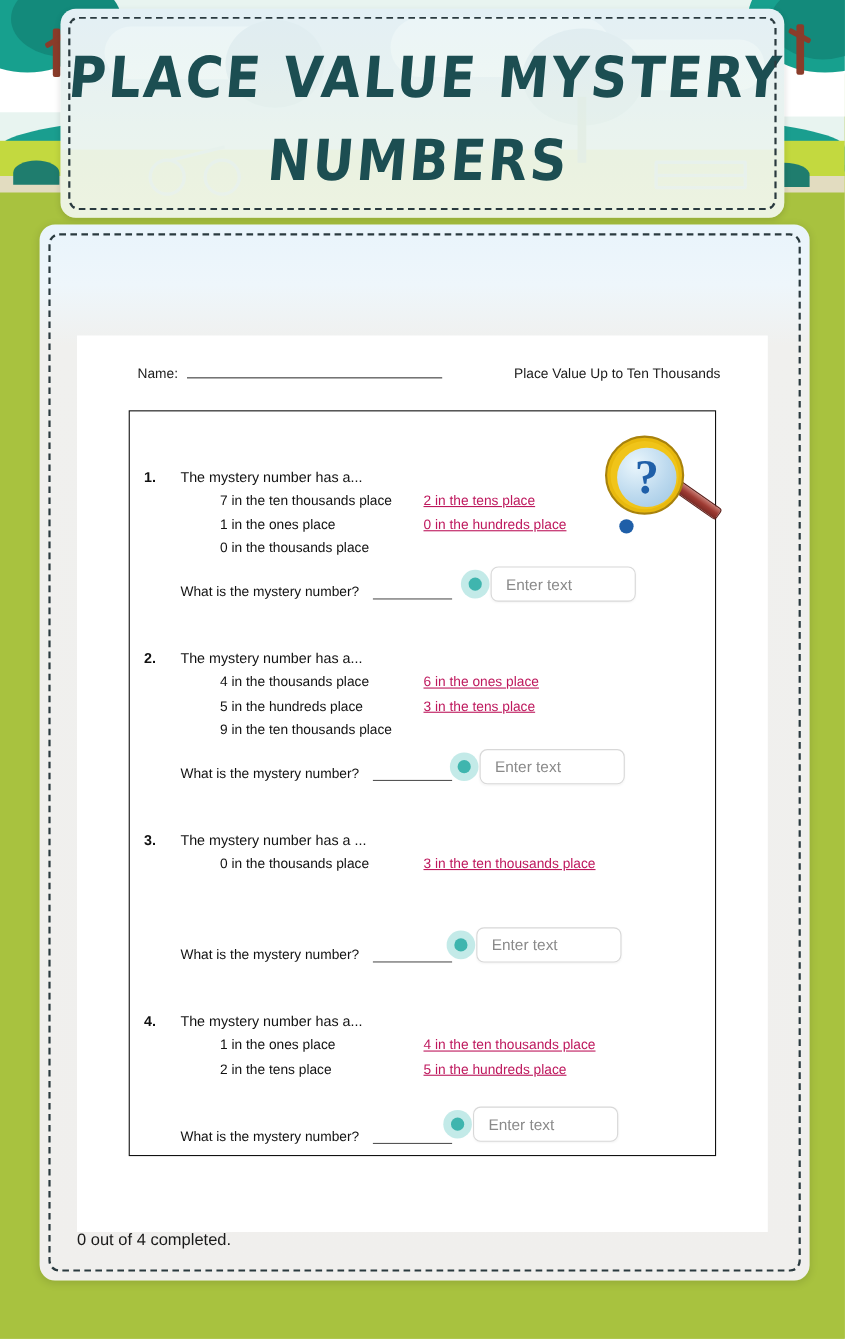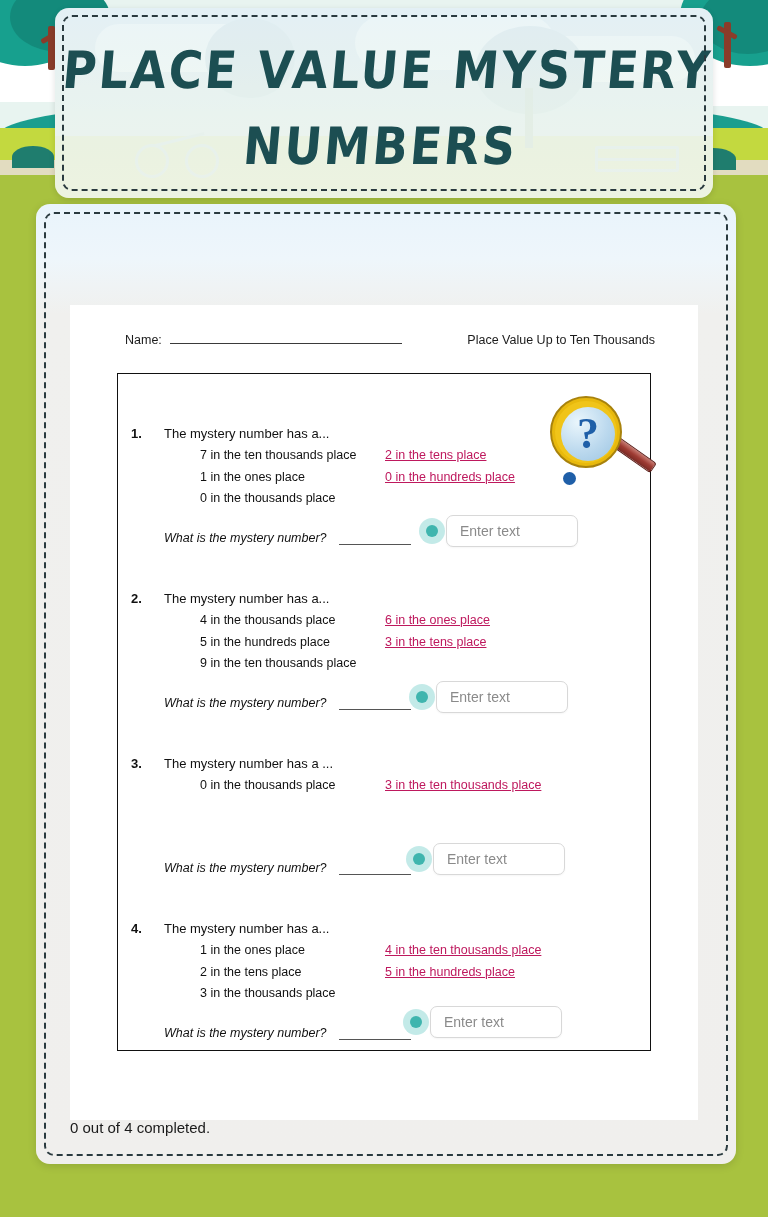--- a/index.html
+++ b/index.html
@@ -210,21 +210,21 @@
     width: 450px;
   }
   .clue-row { display: flex; height: 21.5px; }
   .clue-a { width: 185px; font-size: 12.5px; color: #111; }
   .clue-b { font-size: 12.5px; color: #be185d; text-decoration: underline; }
 
   .ask-row {
     position: absolute; left: 46px;
     display: flex; align-items: center;
   }
-  .ask-label { font-size: 12.5px; color: #111; font-style: italic; }
+  .ask-label { font-size: 12.5px; color: #111; }
   .ask-line {
     display: inline-block; width: 72px; height: 1px;
     border-bottom: 1.3px solid #555;
     margin: 0 0 0 12px;
     position: relative; top: 6px;
   }
 
   
   .marker {
     position: absolute;
@@ -409,23 +409,20 @@
         <span class="q-stem">The mystery number has a...</span>
         <div class="clue-grid">
           <div class="clue-row">
             <span class="clue-a">1 in the ones place</span>
             <span class="clue-b">4 in the ten thousands place</span>
           </div>
           <div class="clue-row">
             <span class="clue-a">2 in the tens place</span>
             <span class="clue-b">5 in the hundreds place</span>
           </div>
-          <div class="clue-row">
-            <span class="clue-a">3 in the thousands place</span>
-          </div>
         </div>
         <div class="ask-row" style="top:105px;">
           <span class="ask-label">What is the mystery number?</span>
           <span class="ask-line"></span>
         </div>
       </div>
 
     </div>
 
 

